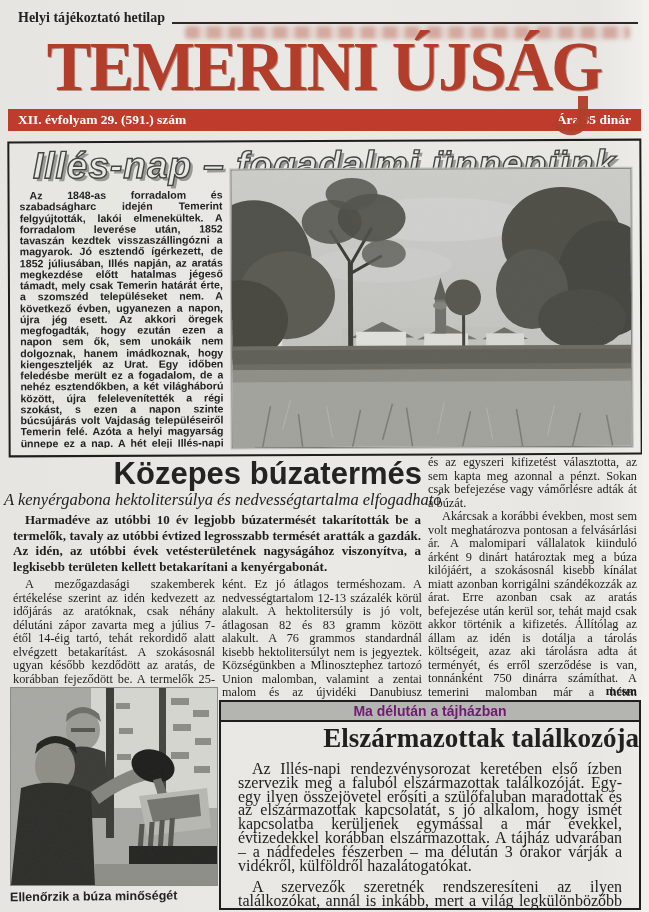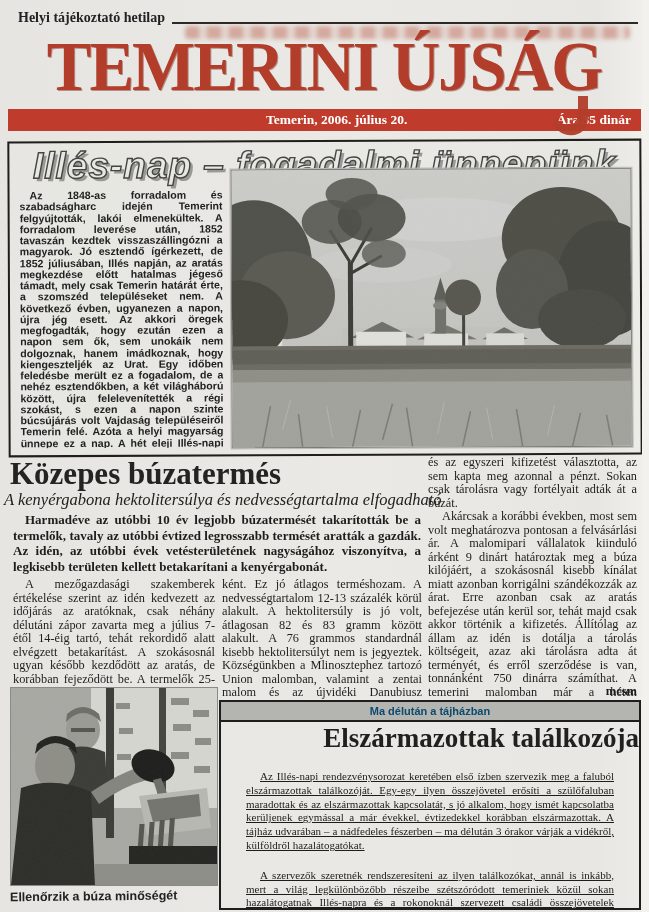--- a/index.html
+++ b/index.html
@@ -67,22 +67,22 @@
     text-indent:10px;overflow:hidden;
   }
   .main-photo{
     position:absolute;left:221px;top:27px;width:399px;height:277px;
     border:1px solid #7a7a76;outline:1px solid #b9b9b5;
     overflow:hidden;background:#c9c9c6;
   }
   
   .wheat-headline{
     position:absolute;left:10px;top:456px;width:412px;
-    font-family:Liberation Serif, serif;font-weight:bold;
-    font-size:31px;text-align:left;color:#232322;letter-spacing:0;
+    font-family:Liberation Sans, sans-serif;font-weight:bold;
+    font-size:31px;text-align:right;color:#232322;letter-spacing:0;
   }
   .wheat-subtitle{
     position:absolute;left:4px;top:490px;width:424px;
     font-family:"Liberation Serif", serif;font-style:italic;
     font-size:16.5px;text-align:center;color:#21211f;white-space:nowrap;
   }
   .wheat-lead{
     position:absolute;left:13px;top:512px;width:408px;height:62px;
     font-family:Liberation Serif, serif;font-weight:bold;
     font-size:13px;line-height:15.6px;text-align:justify;color:#1d1d1b;
@@ -118,34 +118,33 @@
   
   .event-box{
     position:absolute;left:219px;top:700px;width:418px;height:206px;
     border:2px solid #1e1e1c;overflow:hidden;
     background:rgba(233,232,228,.5);
   }
   .event-kicker{
     width:100%;height:20px;background:#b4b4b0;
     display:flex;align-items:center;justify-content:center;
     font-family:"Liberation Sans", sans-serif;font-weight:bold;
-    font-size:11px;color:#0c4a6e;
+    font-size:14px;color:#701a75;
     border-bottom:2px solid #1e1e1c;box-sizing:border-box;
   }
   .event-headline{
     margin:1px 0 2px 0;
     font-family:"Liberation Serif", serif;font-weight:bold;
     font-size:27px;text-align:right;color:#20201e;
   }
   .event-box p{
-    margin:16px;padding:0 9px;
-    font-family:"Liberation Serif", serif;
-    font-size:11px;line-height:13.8px;text-align:justify;color:#1d1d1b;
+    margin:8px;padding:0 9px;
+    font-family:"Liberation Serif", serif;
+    font-size:16px;line-height:13.8px;text-align:justify;color:#1d1d1b;
     text-indent:14px;
-    text-decoration:underline;
   }
   .event-sep{
     margin:1px 0;text-align:center;font-size:12px;line-height:9px;
     font-family:"Liberation Serif", serif;color:#1d1d1b;
   }
   .right-margin{position:absolute;right:0;top:0;width:7px;height:912px;background:#f2f1ed;}
 </style>
 </head>
 <body>
 
@@ -153,21 +152,21 @@
 
   <div class="tagline">Helyi tájékoztató hetilap</div>
   <div class="tagline-rule"></div>
   <div class="ghost-band"></div>
   <div class="masthead">TEMERINI ÚJSÁG</div>
   <svg class="j-tail" viewBox="0 0 60 44">
     <path d="M40,0 L40,22 C40,36 28,42 16,38 C8,35 4,28 8,22 C12,27 18,31 25,28 C30,25 30,18 30,10 L30,0 Z" fill="#b13d2a" opacity="0.95"></path>
   </svg>
 
   <div class="issue-bar">
-    <span class="abs" style="left:258px">Temerin, 2006. július 20.</span>
+    <span class="abs" style="left:10px">XII. évfolyam 29. (591.) szám</span>
     <span class="abs" style="right:10px">Ára 35 dinár</span>
   </div>
 
   <div class="box1">
     <div class="illes-headline">Illés-nap – fogadalmi ünnepünk</div>
     <div class="lead-body">Az 1848-as forradalom és szabadságharc idején Temerint felgyújtották, lakói elmenekültek. A forradalom leverése után, 1852 tavaszán kezdtek visszaszállingózni a magyarok. Jó esztendő ígérkezett, de 1852 júliusában, Illés napján, az aratás megkezdése előtt hatalmas jégeső támadt, mely csak Temerin határát érte, a szomszéd településeket nem. A következő évben, ugyanezen a napon, újra jég esett. Az akkori öregek megfogadták, hogy ezután ezen a napon sem ők, sem unokáik nem dolgoznak, hanem imádkoznak, hogy kiengeszteljék az Urat. Egy időben feledésbe merült ez a fogadalom, de a nehéz esztendőkben, a két világháború között, újra felelevenítették a régi szokást, s ezen a napon szinte búcsújárás volt Vajdaság településeiről Temerin felé. Azóta a helyi magyarság ünnepe ez a nap. A hét eleji Illés-napi rendezvényekről a jelen számunkban, a szerdai és a csütörtöki eseményekről jövő heti számunkban adunk hírt.</div>
 
     <div class="main-photo">
       <svg width="399" height="277" viewBox="0 0 399 277">
         <defs>
@@ -244,21 +243,21 @@
       </svg>
     </div>
   </div>
 
   <div class="wheat-headline">Közepes búzatermés</div>
   <div class="wheat-subtitle">A kenyérgabona hektolitersúlya és nedvességtartalma elfogadható</div>
   <div class="wheat-lead">Harmadéve az utóbbi 10 év legjobb búzatermését takarították be a termelők, tavaly az utóbbi évtized legrosszabb termését aratták a gazdák. Az idén, az utóbbi évek vetésterületének nagyságához viszonyítva, a legkisebb területen kellett betakarítani a kenyérgabonát.</div>
   <div class="wheat-col wheat-col1">A mezőgazdasági szakemberek értékelése szerint az idén kedvezett az időjárás az aratóknak, csak néhány délutáni zápor zavarta meg a július 7-étől 14-éig tartó, tehát rekordidő alatt elvégzett betakarítást. A szokásosnál ugyan később kezdődött az aratás, de korábban fejeződött be. A termelők 25-30 métermázsát takarítottak be holdan-</div>
   <div class="wheat-col wheat-col2">ként. Ez jó átlagos terméshozam. A nedvességtartalom 12-13 százalék körül alakult. A hektolitersúly is jó volt, átlagosan 82 és 83 gramm között alakult. A 76 grammos standardnál kisebb hektolitersúlyt nem is jegyeztek. Községünkben a Mlinosztephez tartozó Union malomban, valamint a zentai malom és az újvidéki Danubiusz helybeli partnereinél adták át legtöbben a terményüket. Aki az Union malomban adta át a búzát,</div>
   <div class="wheat-col wheat-col3">
-    <p>és az egyszeri kifizetést választotta, az sem kapta meg azonnal a pénzt. Sokan csak tárolásra vagy fortélyait adták át a búzát.</p>
+    <p>és az egyszeri kifizetést választotta, az sem kapta meg azonnal a pénzt. Sokan csak befejezése vagy vámőrlésre adták át a búzát.</p>
     <p class="indent">Akárcsak a korábbi években, most sem volt meghatározva pontosan a felvásárlási ár. A malomipari vállalatok kiinduló árként 9 dinárt határoztak meg a búza kilójáért, a szokásosnál kisebb kínálat miatt azonban korrigálni szándékozzák az árat. Erre azonban csak az aratás befejezése után kerül sor, tehát majd csak akkor történik a kifizetés. Állítólag az állam az idén is dotálja a tárolás költségeit, azaz aki tárolásra adta át terményét, és erről szerződése is van, tonnánként 750 dinárra számíthat. A temerini malomban már a héten megkezdik az új búza őrlését, vállalnak vámőrlést is, s folytatják az aratás miatt szüneteltetett kukoricafelvásárlást.</p>
   </div>
   <div class="byline">mcsm</div>
 
   <div class="bottom-photo">
     <svg width="206" height="197" viewBox="0 0 206 197">
       <defs>
         <filter id="grain2">
             <feTurbulence type="fractalNoise" baseFrequency="0.8" numOctaves="2" result="n"></feTurbulence>
           <feColorMatrix in="n" type="matrix" values="0 0 0 0 0.35 0 0 0 0 0.35 0 0 0 0 0.34 0 0 0 0.16 0"></feColorMatrix>

